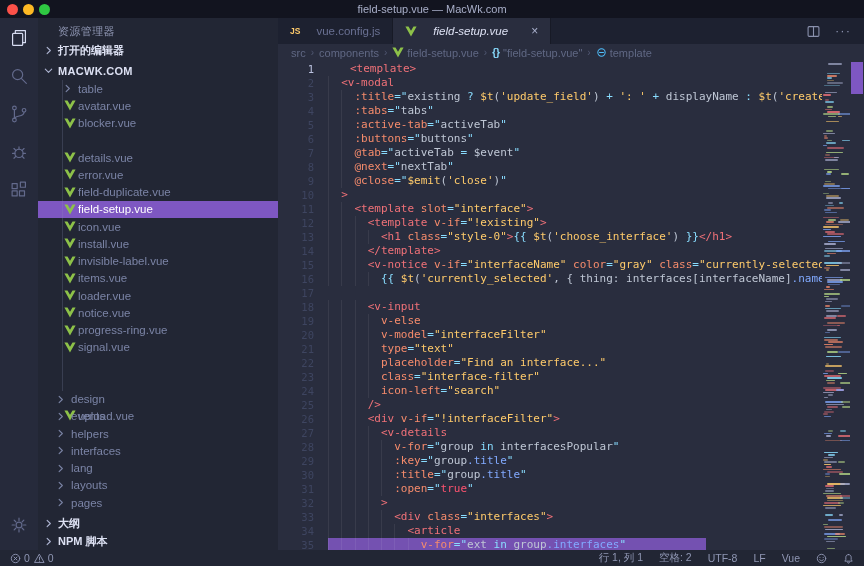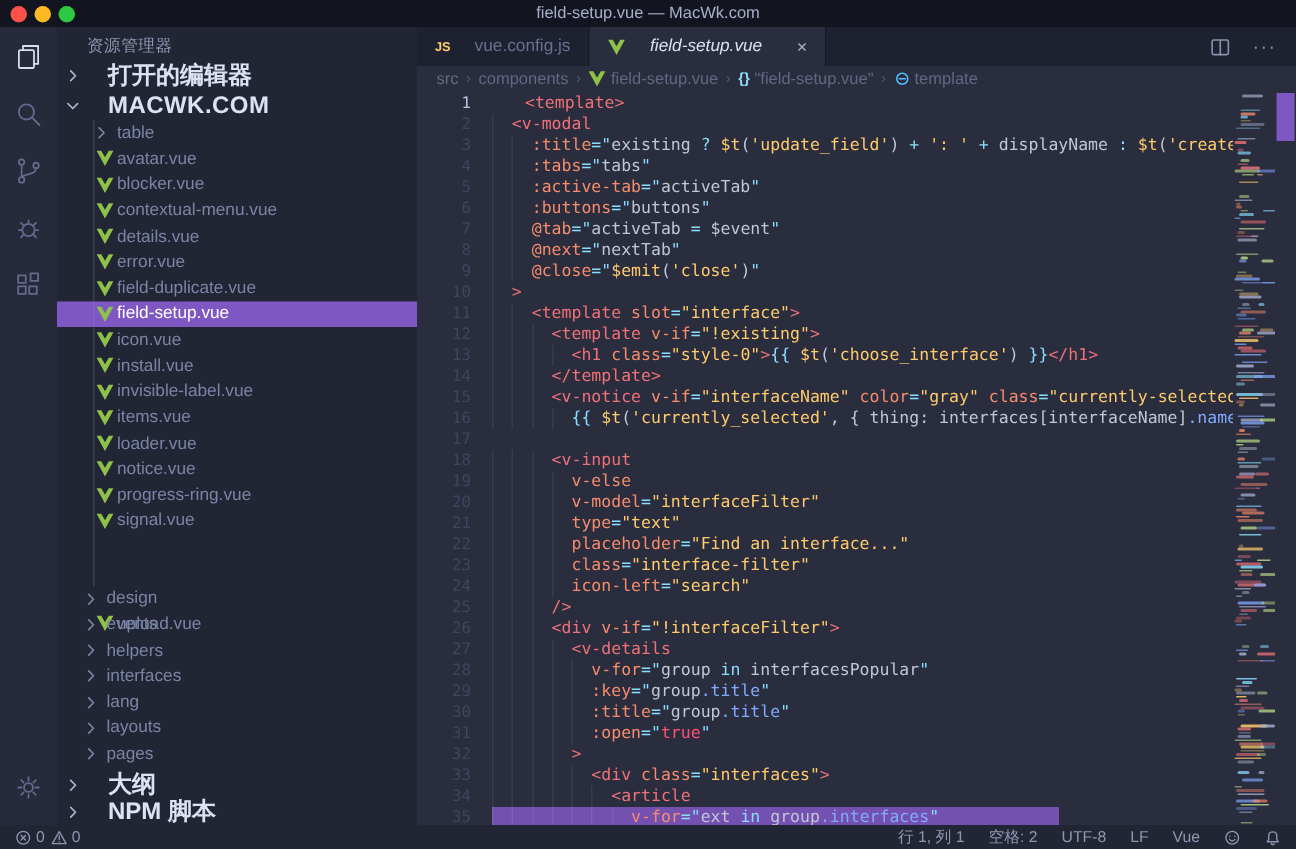--- a/index.html
+++ b/index.html
@@ -17,22 +17,22 @@
   
   .main{position:absolute;top:18px;left:0;right:0;bottom:16px;display:flex;}
 
   .activitybar{width:38px;background:#262a3b;position:relative;flex:none;padding-top:1px;box-sizing:border-box;}
   .ab-icon{width:38px;height:38px;display:flex;align-items:center;justify-content:center;color:#636a8c;cursor:pointer;}
   .ab-icon.active{color:#d8ddf3;}
   .ab-bottom{position:absolute;bottom:6px;left:0;}
 
   .sidebar{width:240px;background:#222634;position:relative;flex:none;overflow:hidden;}
   .sb-title{position:absolute;top:4px;left:20px;height:18px;line-height:18px;font-size:11px;color:#8e95b2;letter-spacing:.4px;}
-  .sb-sec{position:absolute;left:0;right:0;height:19px;display:flex;align-items:center;gap:18px;
-    font-size:16px;font-weight:bold;color:#dde1f3;padding-left:5px;cursor:pointer;}
+  .sb-sec{position:absolute;left:0;right:0;height:19px;display:flex;align-items:center;gap:4px;
+    font-size:11px;font-weight:bold;color:#dde1f3;padding-left:5px;cursor:pointer;}
   .sb-sec .chev{color:#aeb5d2;display:flex;}
   .sec-open{top:23px;} .sec-root{top:43px;letter-spacing:.3px;} .sec-outline{top:496px;} .sec-npm{top:514px;}
   #tree{position:absolute;top:62px;left:0;right:0;height:434px;}
   .trow{position:absolute;left:0;right:0;height:17px;display:flex;align-items:center;font-size:11.5px;color:#7b84a6;cursor:pointer;}
   .trow .ticon{position:absolute;display:flex;}
   .trow .tlabel{position:absolute;white-space:nowrap;}
   .trow.selected{background:#7e57c2;color:#ffffff;}
   .tree-guide{position:absolute;left:24px;top:62px;height:311px;width:1px;background:rgba(140,150,185,.22);}
 
   
@@ -172,28 +172,20 @@
             </span>
             <span class="tlabel" style="left: 40px;">avatar.vue</span>
           </div>
           <div class="trow" style="top: 34.5px;">
             <span class="ticon" style="left: 26px;">
               <svg width="12" height="11" viewBox="0 0 12 11">
                 <path d="M.4.5h3.1L6 4.8 8.5.5h3.1L6 10.6z" fill="#8dc149"></path>
               </svg>
             </span>
             <span class="tlabel" style="left: 40px;">blocker.vue</span>
-          </div>
-          <div class="trow" style="top: 51.75px;">
-            <span class="ticon" style="left: 26px;">
-              <svg width="12" height="11" viewBox="0 0 12 11">
-                <path d="M.4.5h3.1L6 4.8 8.5.5h3.1L6 10.6z" fill="#8dc149"></path>
-              </svg>
-            </span>
-            <span class="tlabel" style="left: 40px;">contextual-menu.vue</span>
           </div>
           <div class="trow" style="top: 69px;">
             <span class="ticon" style="left: 26px;">
               <svg width="12" height="11" viewBox="0 0 12 11">
                 <path d="M.4.5h3.1L6 4.8 8.5.5h3.1L6 10.6z" fill="#8dc149"></path>
               </svg>
             </span>
             <span class="tlabel" style="left: 40px;">details.vue</span>
           </div>
           <div class="trow" style="top: 86.25px;">

